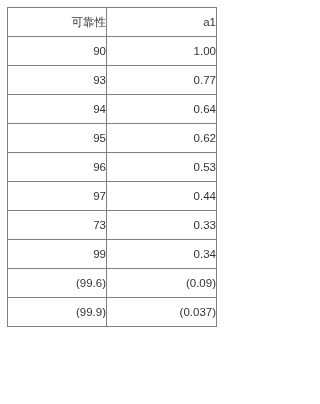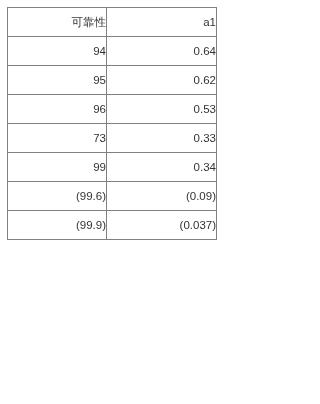--- a/index.html
+++ b/index.html
@@ -57,30 +57,42 @@
       <col class="col-a1">
     </colgroup>
     <thead>
       <tr>
         <th>可靠性</th>
         <th>a1</th>
       </tr>
     </thead>
     <tbody id="table-body">
         <tr>
+          <td>90</td>
+          <td>1.00</td>
+        </tr>
+        <tr>
+          <td>93</td>
+          <td>0.77</td>
+        </tr>
+        <tr>
           <td>94</td>
           <td>0.64</td>
         </tr>
         <tr>
           <td>95</td>
           <td>0.62</td>
         </tr>
         <tr>
           <td>96</td>
           <td>0.53</td>
+        </tr>
+        <tr>
+          <td>97</td>
+          <td>0.44</td>
         </tr>
         <tr>
           <td>73</td>
           <td>0.33</td>
         </tr>
         <tr>
           <td>99</td>
           <td>0.34</td>
         </tr>
         <tr>

